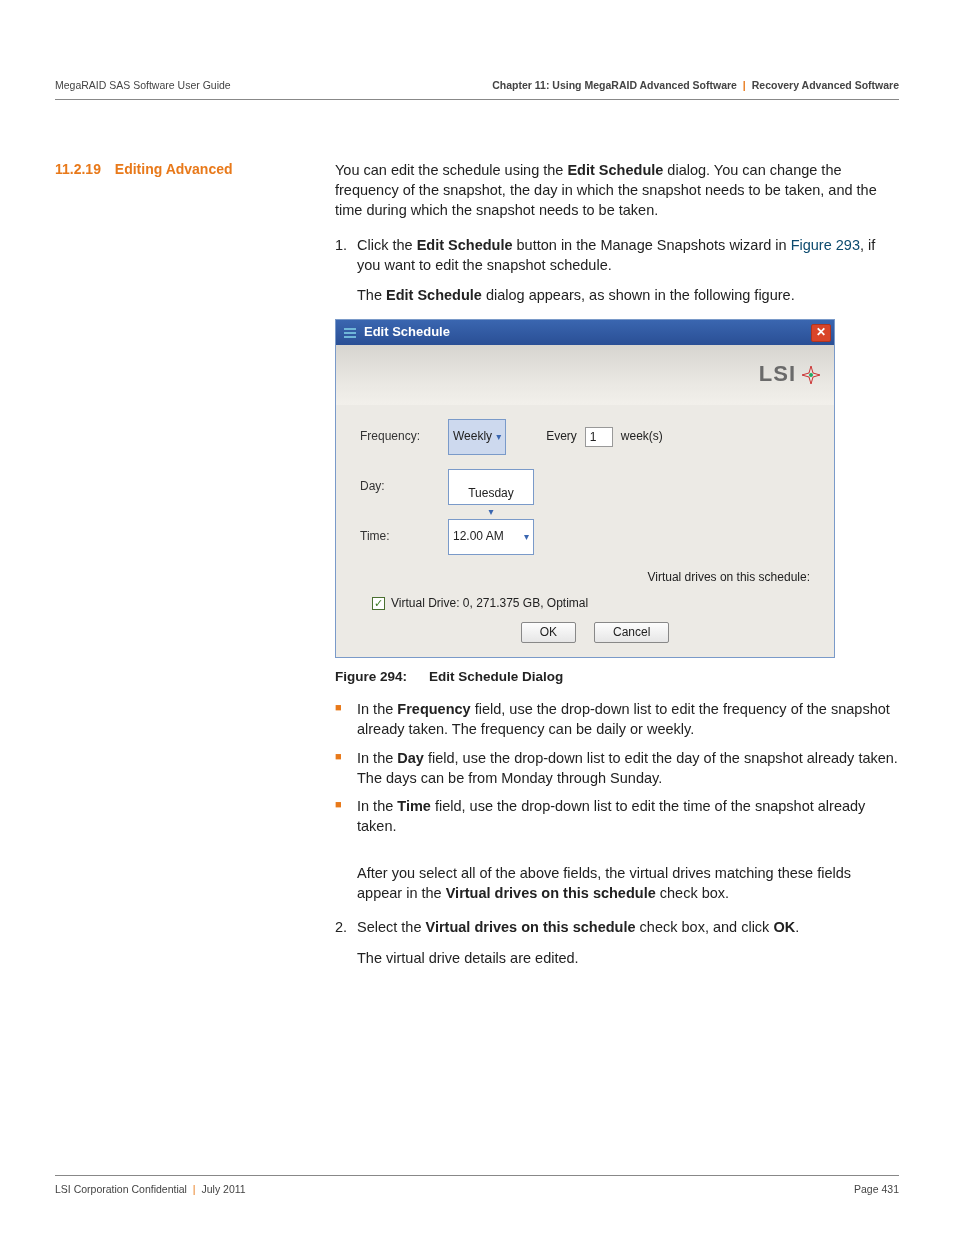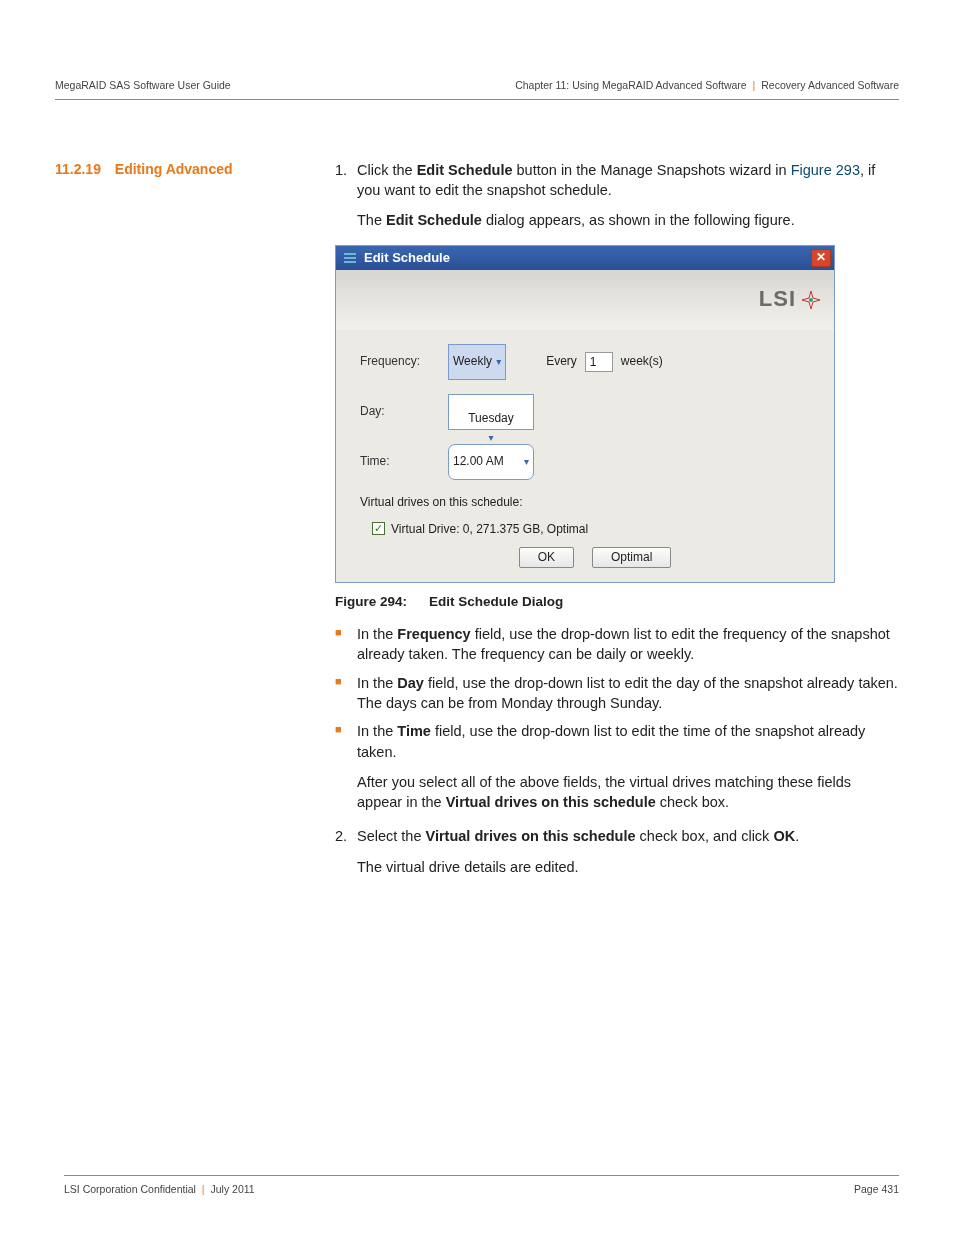--- a/index.html
+++ b/index.html
@@ -16,21 +16,21 @@
   .page {
     padding: 78px 55px 0 55px;
   }
   .header-row {
     display: flex;
     justify-content: space-between;
     font-size: 10.5px;
     color: #444;
     margin-bottom: 6px;
   }
-  .header-right { text-align: left; }
+  .header-right { text-align: left; font-weight: bold; }
   .hr-divider { color: #e8791a; margin: 0 3px; }
   hr.topline {
     border: none;
     border-top: 1px solid #888;
     margin-bottom: 60px;
   }
   .content-row {
     display: flex;
     align-items: flex-start;
   }
@@ -53,21 +53,21 @@
   .ol-body { flex:1; }
   .bold { font-weight: bold; }
   .linkblue { color: #0c4a6e; }
   .indent-sub { margin-left: 22px; margin-bottom: 14px; }
   .figure-wrap { margin: 8px 0 12px 0; }
   .figure-caption { font-weight: bold; font-size: 13.5px; margin-top: 10px; margin-bottom: 10px; }
   .figcap-num { margin-right: 22px; }
   .bullet-item { display:flex; margin-bottom: 8px; margin-left: 0; }
   .bullet-glyph { width: 22px; flex:0 0 22px; color:#e8791a; font-size: 11px; line-height: 1.6; }
   .bullet-body { flex:1; }
-  .after-bullets { margin-left: 22px; margin-top: 10px; margin-bottom: 14px; }
+  .after-bullets { margin-left: 22px; margin-top: 26px; margin-bottom: 14px; }
 
   
   .dialog {
     width: 500px;
     border: 1px solid #7a9ac9;
     background: #eceae5;
     font-family: Tahoma, Arial, sans-serif;
     font-size: 12px;
     color: #222;
   }
@@ -128,40 +128,40 @@
   .select-box.sel-highlight { background:#cdd9ee; }
   .select-arrow { color:#3a66b0; font-size:10px; }
   .input-box {
     border:1px solid #999;
     background:#fff;
     padding:1px 4px;
     width:28px; height:20px;
     font-size:12px;
   }
   .freq-right { display:flex; align-items:center; gap:8px; margin-left: 30px;}
-  .sched-label { margin: 6px 0 10px 0; }
+  .sched-label { margin: 6px 0 10px 0; text-align: right; }
   .vd-row { display:flex; align-items:center; gap:6px; margin-left: 12px; margin-bottom: 10px;}
   .chk {
     width:13px; height:13px; border:1px solid #4a7030;
     display:inline-flex; align-items:center; justify-content:center;
     color:#3a7a20; font-size:11px; background:#fff;
   }
   .dlg-btn-row { display:flex; justify-content:center; gap: 18px; margin-top: 4px; margin-left: 20px;}
   .dlg-btn {
     border:1px solid #888;
     background: linear-gradient(#fdfdfd,#e6e6e6);
     padding: 1px 18px;
     font-size:12px;
     border-radius:2px;
   }
 
   .footer {
     position:absolute;
     bottom: 38px;
-    left: 64px; right: 55px;
+    left: 55px; right: 55px;
     border-top: 1px solid #888;
     padding-top: 6px;
     display:flex;
     justify-content: space-between;
     font-size: 10.5px;
     color:#444;
   }
 </style>
 </head>
 <body>
@@ -179,20 +179,23 @@
 
   <div class="content-row">
     <div class="left-col">
       <div class="section-heading">
         <span class="section-num">11.2.19</span>
         <span>Editing Advanced</span>
       </div>
     </div>
 
     <div class="right-col">
+      <p class="para">
+        <span>You can edit the schedule using the </span><span class="bold">Edit Schedule</span><span> dialog. You can change the frequency of the snapshot, the day in which the snapshot needs to be taken, and the time during which the snapshot needs to be taken.</span>
+      </p>
 
       <div class="ol-item">
         <div class="ol-num">1.</div>
         <div class="ol-body">
           <span>Click the </span><span class="bold">Edit Schedule</span><span> button in the Manage Snapshots wizard in </span><span class="linkblue">Figure 293</span><span>, if you want to edit the snapshot schedule.</span>
         </div>
       </div>
 
       <p class="indent-sub">
         <span>The </span><span class="bold">Edit Schedule</span><span> dialog appears, as shown in the following figure.</span>
@@ -239,33 +242,33 @@
             </div>
             <div class="form-row">
               <span class="form-label">Day:</span>
               <span class="select-box" style="width:86px;flex-direction:column;">
                 <span style="flex:1">Tuesday</span>
                 <span class="select-arrow">▾</span>
               </span>
             </div>
             <div class="form-row">
               <span class="form-label">Time:</span>
-              <span class="select-box" style="width:86px;border-radius:7px;">
+              <span class="select-box" style="width:86px;">
                 <span style="flex:1">12.00 AM</span>
                 <span class="select-arrow">▾</span>
               </span>
             </div>
             <div class="sched-label">Virtual drives on this schedule:</div>
             <div class="vd-row">
               <span class="chk">✓</span>
               <span>Virtual Drive: 0, 271.375 GB, Optimal</span>
             </div>
             <div class="dlg-btn-row">
               <span class="dlg-btn">OK</span>
-              <span class="dlg-btn">Optimal</span>
+              <span class="dlg-btn">Cancel</span>
             </div>
           </div>
         </div>
 
         <div class="figure-caption">
           <span class="figcap-num">Figure 294:</span><span>Edit Schedule Dialog</span>
         </div>
       </div>
 
       <div class="bullet-item">

